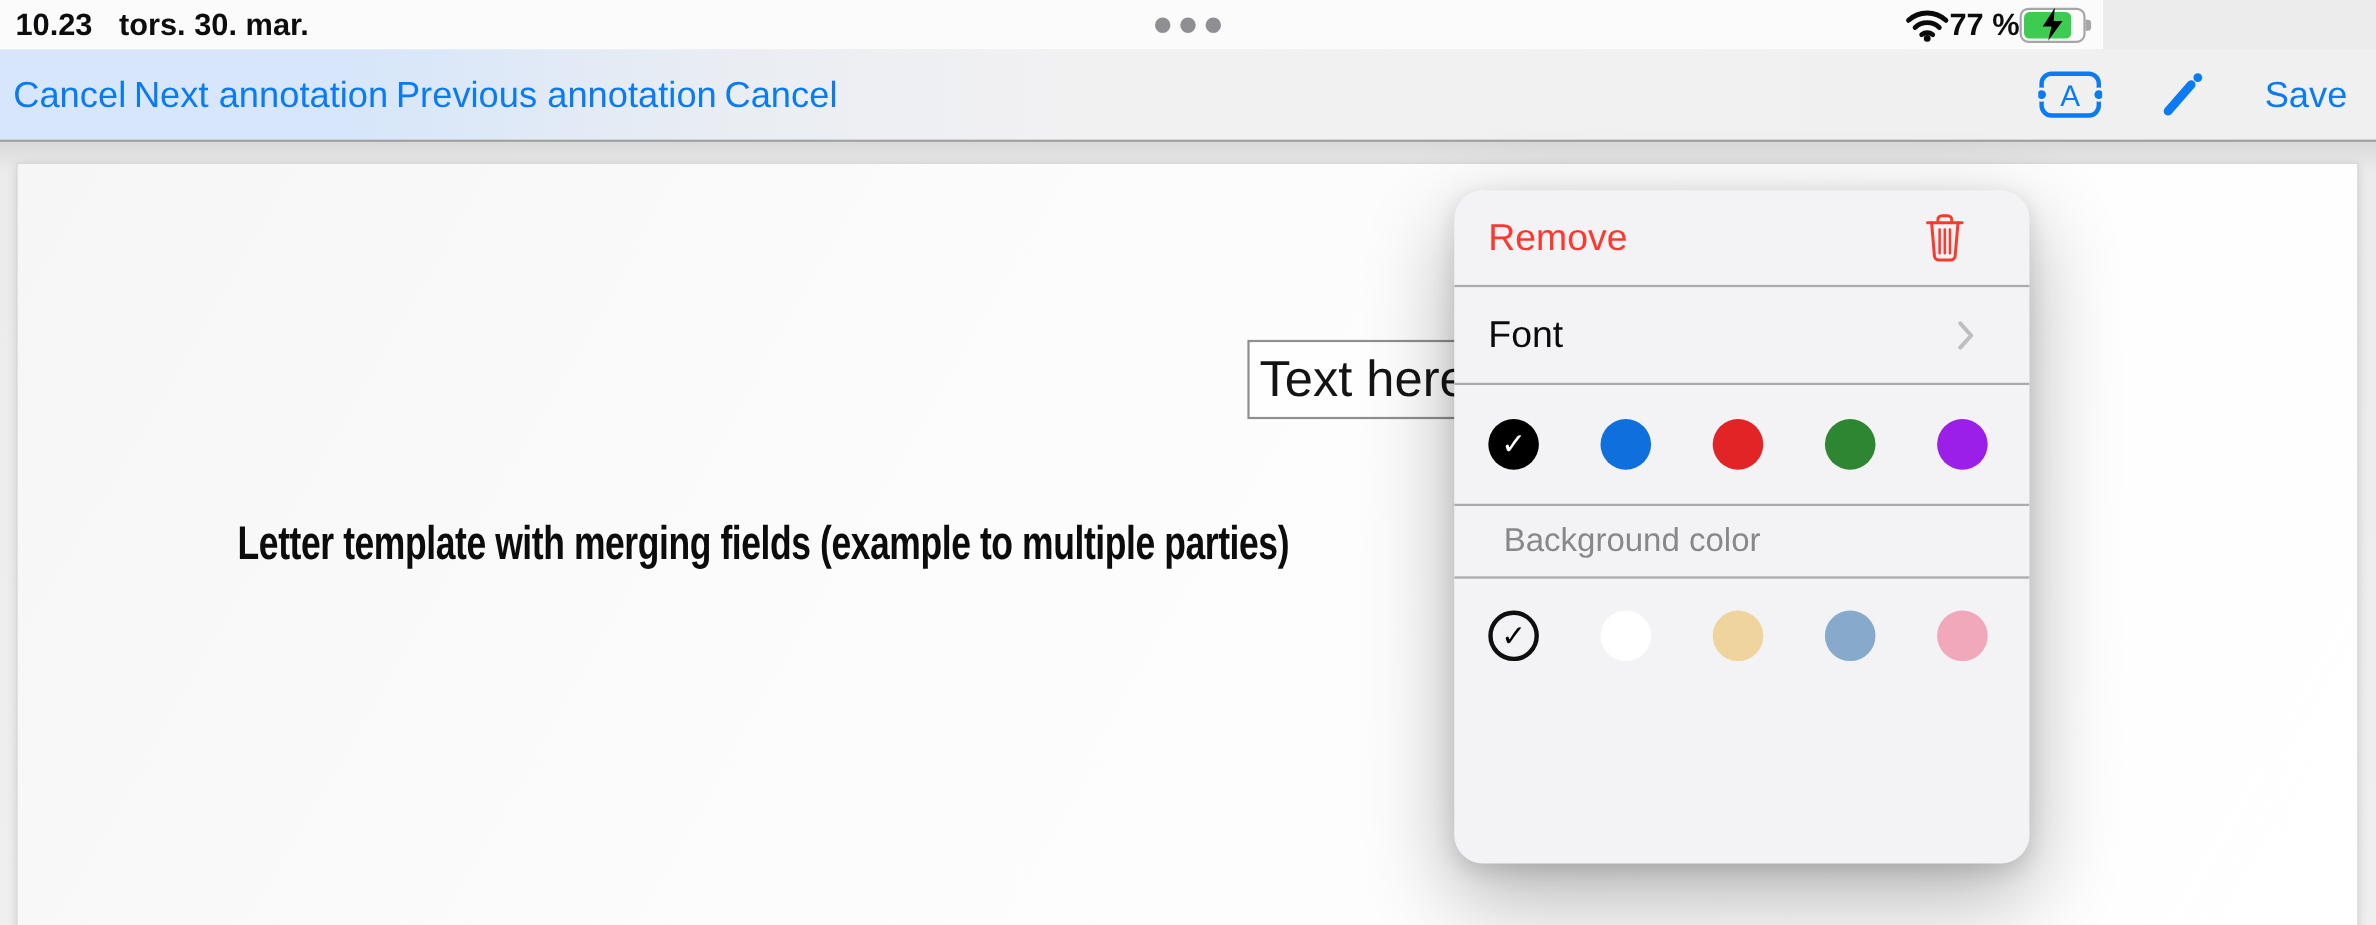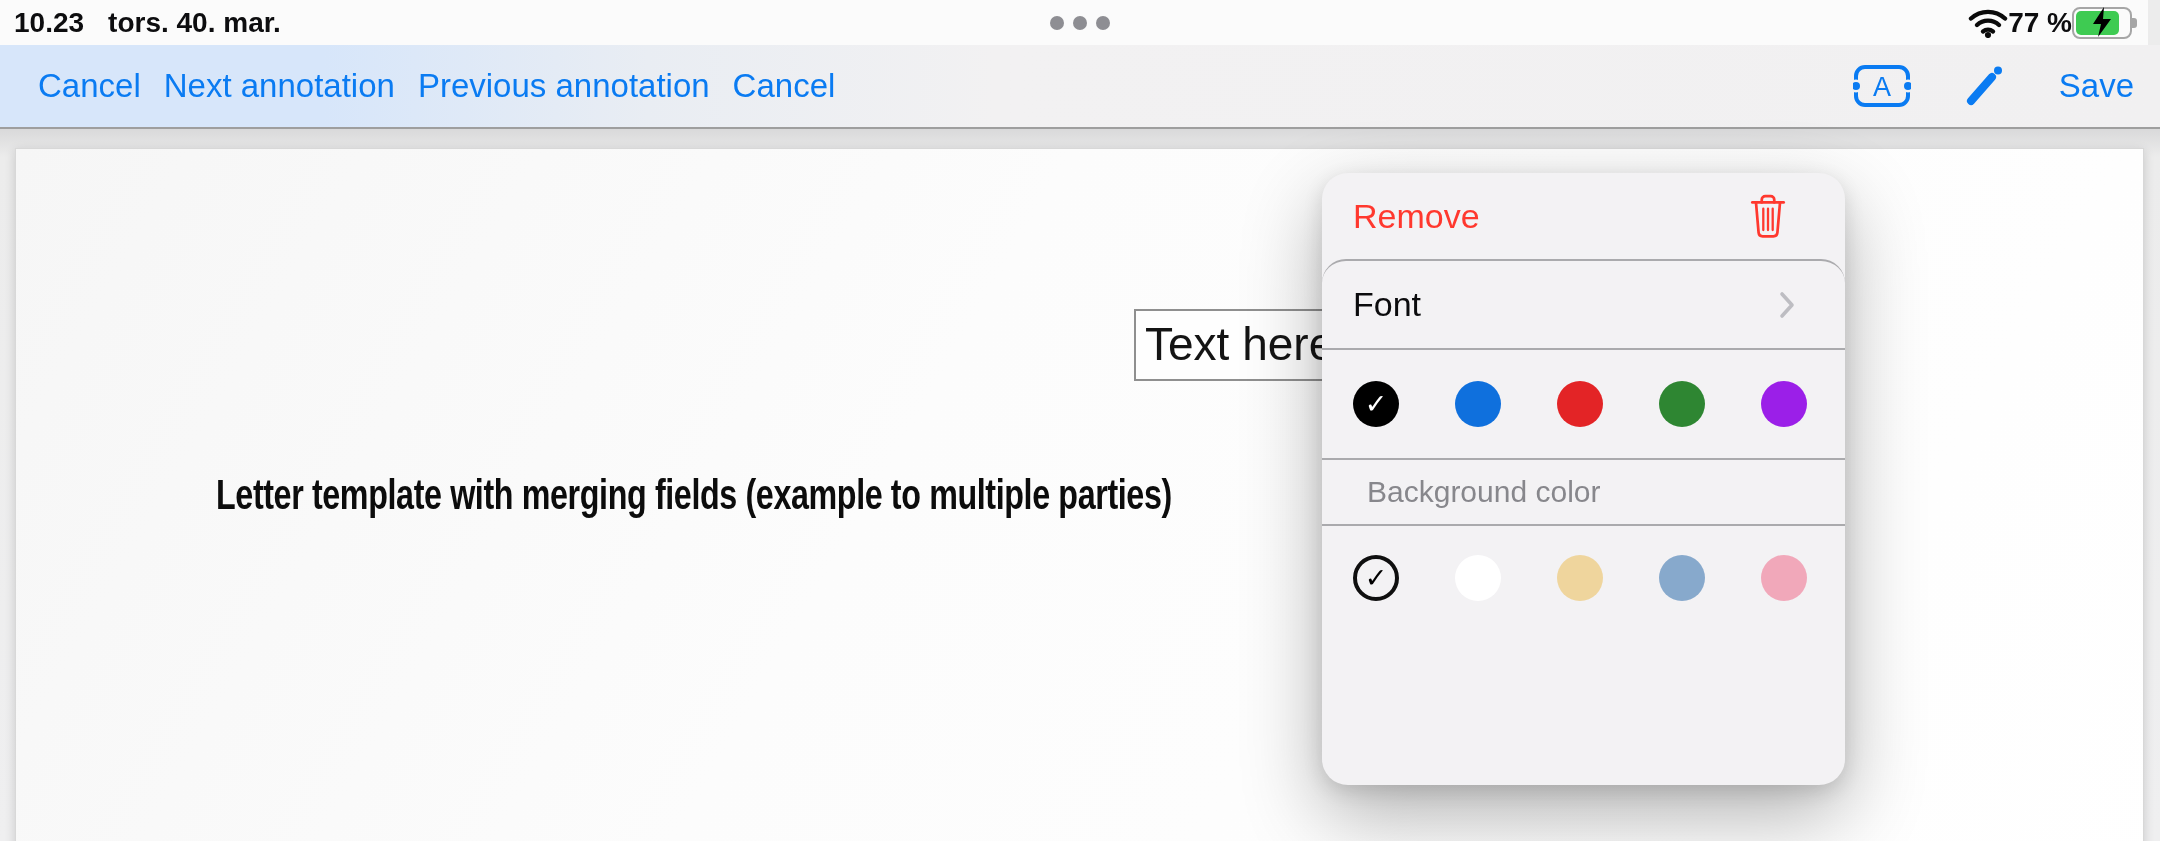--- a/index.html
+++ b/index.html
@@ -3,41 +3,41 @@
 <meta charset="utf-8">
 <style>
   html,body{margin:0;padding:0;background:#ccc;}
   #screen{
     position:relative;width:2160px;height:841px;overflow:hidden;
     font-family:"Liberation Sans","DejaVu Sans",sans-serif;
     background:#ececec;
   }
   
   #statusbar{
-    position:absolute;left:0;top:0;width:2148px;height:45px;
-    background:#fbfbfb;display:flex;align-items:center;
+    position:absolute;left:0;top:0;width:1900px;height:45px;
+    background:#fbfbfb;display:flex;align-items:center;padding-left:12px;
   }
   .sb-left{position:absolute;left:14px;top:0;height:45px;display:flex;align-items:center;gap:24px;
     font-size:28px;font-weight:600;color:#0d0d0f;}
   .sb-center{position:absolute;left:0;top:0;width:2160px;height:45px;display:flex;align-items:center;justify-content:center;gap:9px;}
   .sb-dot{width:14px;height:14px;border-radius:50%;background:#8e8e93;}
   .sb-right{position:absolute;right:16px;top:0;height:45px;display:flex;align-items:center;gap:0;
     font-size:28px;font-weight:600;color:#0d0d0f;}
   .battery{position:relative;width:56px;height:28px;border:2px solid #a6a6a6;border-radius:8px;background:#fbfbfb;}
   .battery-fill{position:absolute;left:2px;top:2px;bottom:2px;width:77%;background:#3ecb52;border-radius:5px;}
   .battery-nub{position:absolute;right:-7px;top:9px;width:5px;height:10px;background:#a6a6a6;border-radius:0 3px 3px 0;}
   .battery-bolt{position:absolute;left:0;top:-4px;width:56px;height:34px;}
   
   #toolbar{
     position:absolute;left:0;top:45px;width:2160px;height:82px;
     background:linear-gradient(90deg,#d7e6fa 0%,#d7e6fa 15%,#e9edf3 30%,#f2f1f2 46%,#f1f0f1 100%);
     border-bottom:2px solid #9e9e9e;
     display:flex;align-items:center;
   }
-  .tb-left{display:flex;align-items:center;gap:23px;padding-left:38px;}
+  .tb-left{display:flex;align-items:center;gap:7px;padding-left:12px;}
   .tb-btn{font-size:33px;color:#0a7bf2;cursor:pointer;white-space:nowrap;}
   .tb-right{margin-left:auto;display:flex;align-items:center;gap:52px;padding-right:26px;}
   .tb-icon{display:flex;align-items:center;justify-content:center;}
   
   #content{
     position:absolute;left:0;top:129px;width:2160px;height:712px;
     background:linear-gradient(180deg,#d9d9da 0px,#ececec 28px,#efeff0 100%);
   }
   #page{
     position:absolute;left:15px;top:19px;width:2127px;height:900px;
@@ -60,21 +60,21 @@
   
   #popup{
     position:absolute;left:1322px;top:173px;width:523px;height:612px;
     background:#f3f2f4;border-radius:26px;overflow:hidden;
     box-shadow:0 30px 80px rgba(0,0,0,0.30),0 6px 20px rgba(0,0,0,0.12);
     display:flex;flex-direction:column;
   }
   .menu-row{display:flex;align-items:center;box-sizing:border-box;padding:0 0 0 31px;}
   .menu-row + .menu-row{border-top:2px solid #aaaaad;}
   .row-remove{height:86px;border-radius:13px;}
-  .row-font{height:89px;border-radius:24px;}
+  .row-font{height:89px;}
   .row-fontsize{height:87px;}
   .row-header{height:68px;}
   .row-header2{height:66px;padding-left:45px;}
   .row-swatches{height:110px;justify-content:space-between;padding:0 38px 0 31px;}
   .row-swatches2{height:106px;justify-content:space-between;padding:0 38px 0 31px;}
   .menu-label{font-size:34px;color:#0b0b0d;}
   .menu-label.destructive{color:#ff382e;}
   .menu-header-label{font-size:30px;color:#87878c;}
   .menu-spacer{flex:1;}
   .trash-wrap{padding-right:58px;display:flex;align-items:center;}
@@ -87,21 +87,21 @@
   .swatch .check{font-size:27px;font-weight:bold;line-height:1;}
 </style>
 </head>
 <body>
 
 <div id="screen">
 
   <div id="statusbar">
     <div class="sb-left">
       <span>10.23</span>
-      <span>tors. 40. mar.</span>
+      <span>tors. 30. mar.</span>
     </div>
     <div class="sb-center">
       <span class="sb-dot"></span>
         <span class="sb-dot"></span>
         <span class="sb-dot"></span>
     </div>
     <div class="sb-right">
       <span style="display:flex;align-items:center;">
         <svg width="40" height="31" viewBox="0 0 40 31">
           <path d="M3 11.5 a25 25 0 0 1 34 0" fill="none" stroke="#0a0a0a" stroke-width="4.4" stroke-linecap="round"></path>

